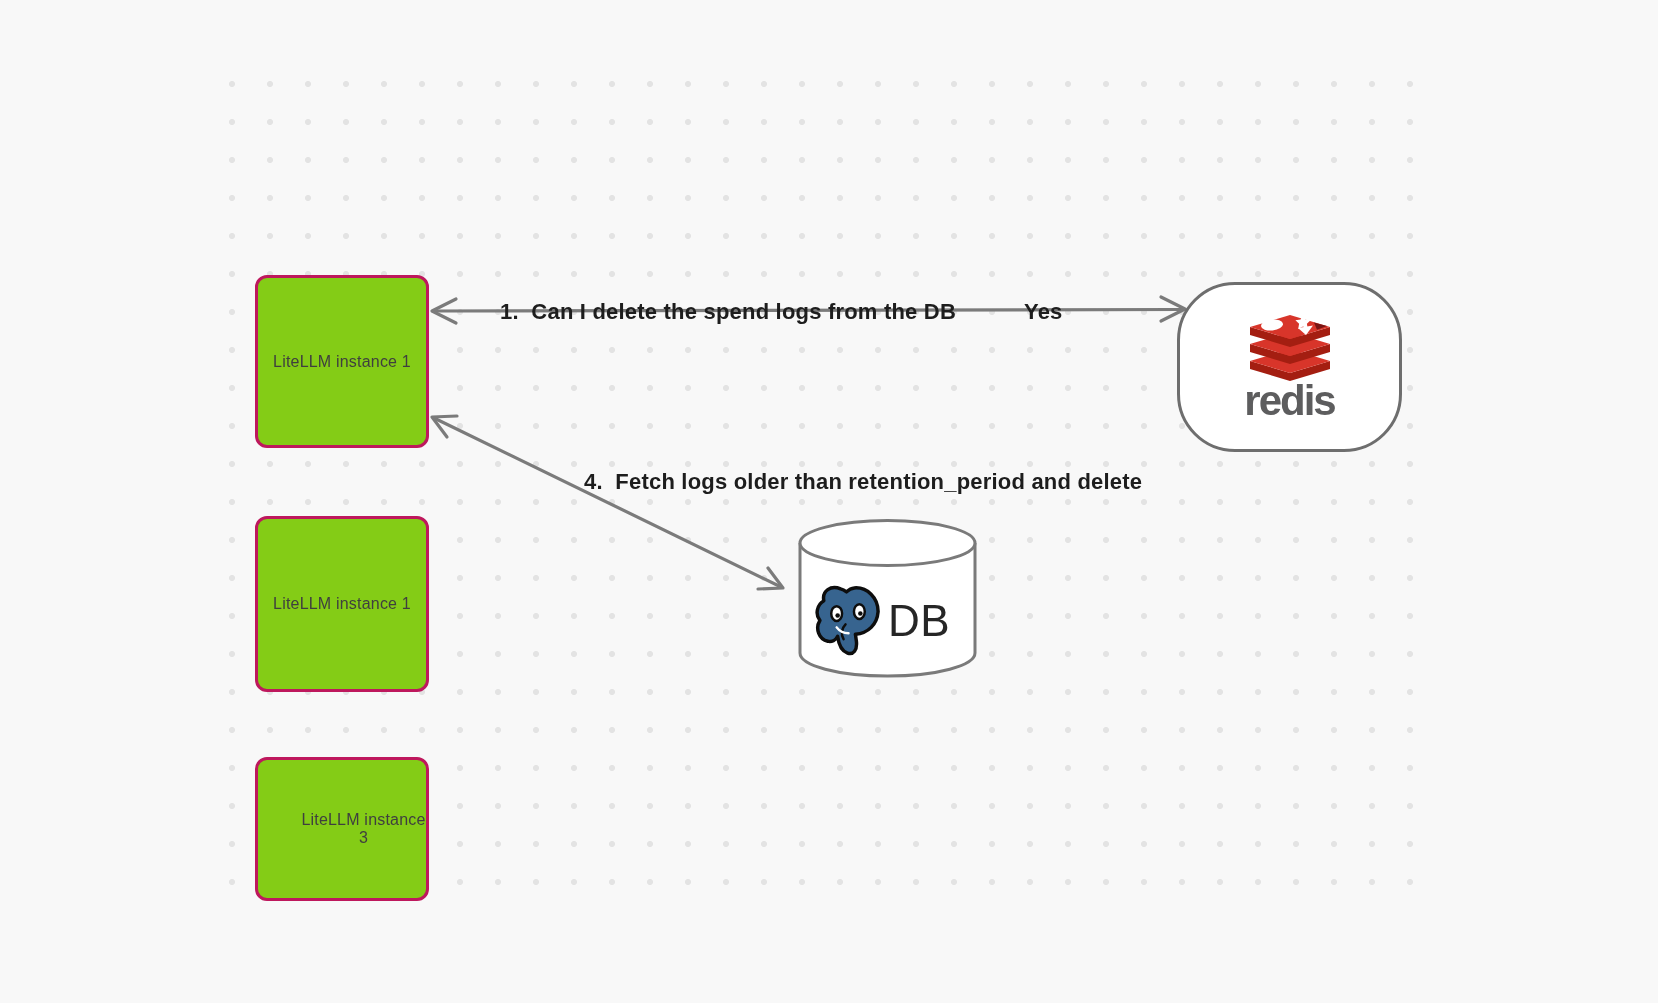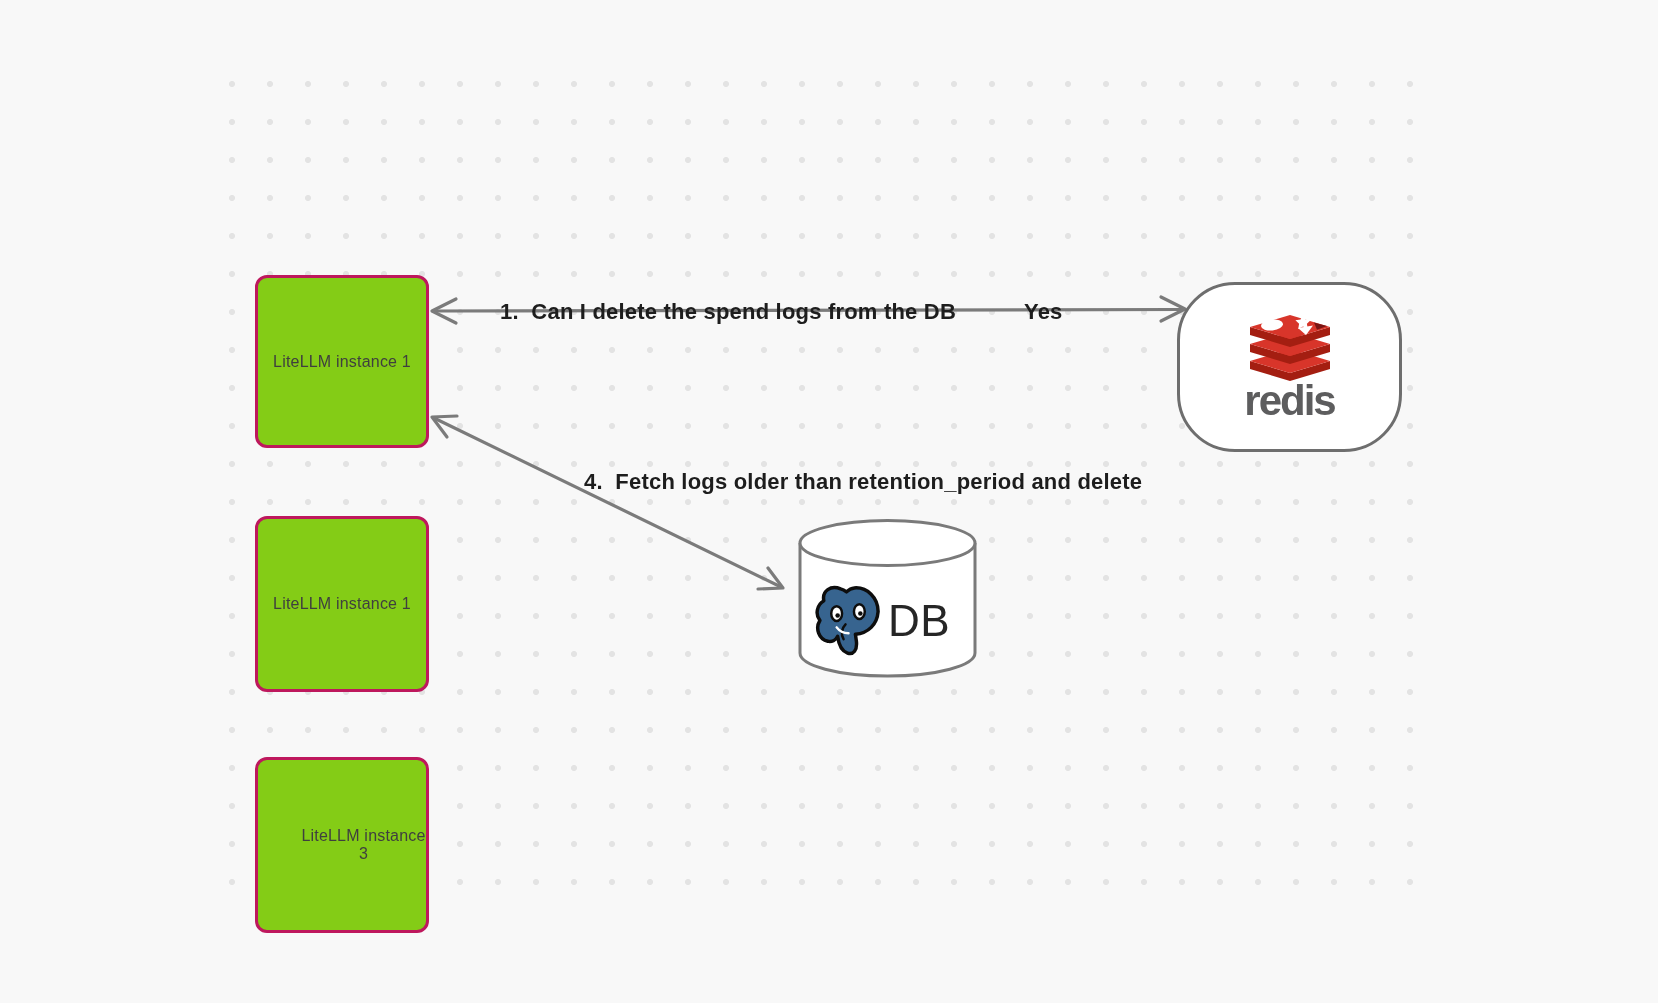--- a/index.html
+++ b/index.html
@@ -72,21 +72,21 @@
 </svg>
 
 <div class="shape-box" style="left:255px;top:275px;width:174px;height:173px;">
   <span class="box-label">LiteLLM instance 1</span>
 </div>
 
 <div class="shape-box" style="left:255px;top:516px;width:174px;height:176px;">
   <span class="box-label">LiteLLM instance 1</span>
 </div>
 
-<div class="shape-box" style="left:255px;top:757px;width:174px;height:176px;padding-left:43px;">
+<div class="shape-box" style="left:255px;top:757px;width:174px;height:144px;padding-left:43px;">
   <span class="box-label">LiteLLM instance 3</span>
 </div>
 
 <div class="redis-node">
   <svg width="80" height="66" viewBox="0 0 80 66">
 
     <path d="M0 46 L0 54 L40 66 L80 54 L80 46 L40 58 Z" fill="#A41E11"></path>
     <path d="M40 34 L80 46 L40 58 L0 46 Z" fill="#D8352A"></path>
 
     <path d="M0 29 L0 37 L40 49 L80 37 L80 29 L40 41 Z" fill="#A41E11"></path>

